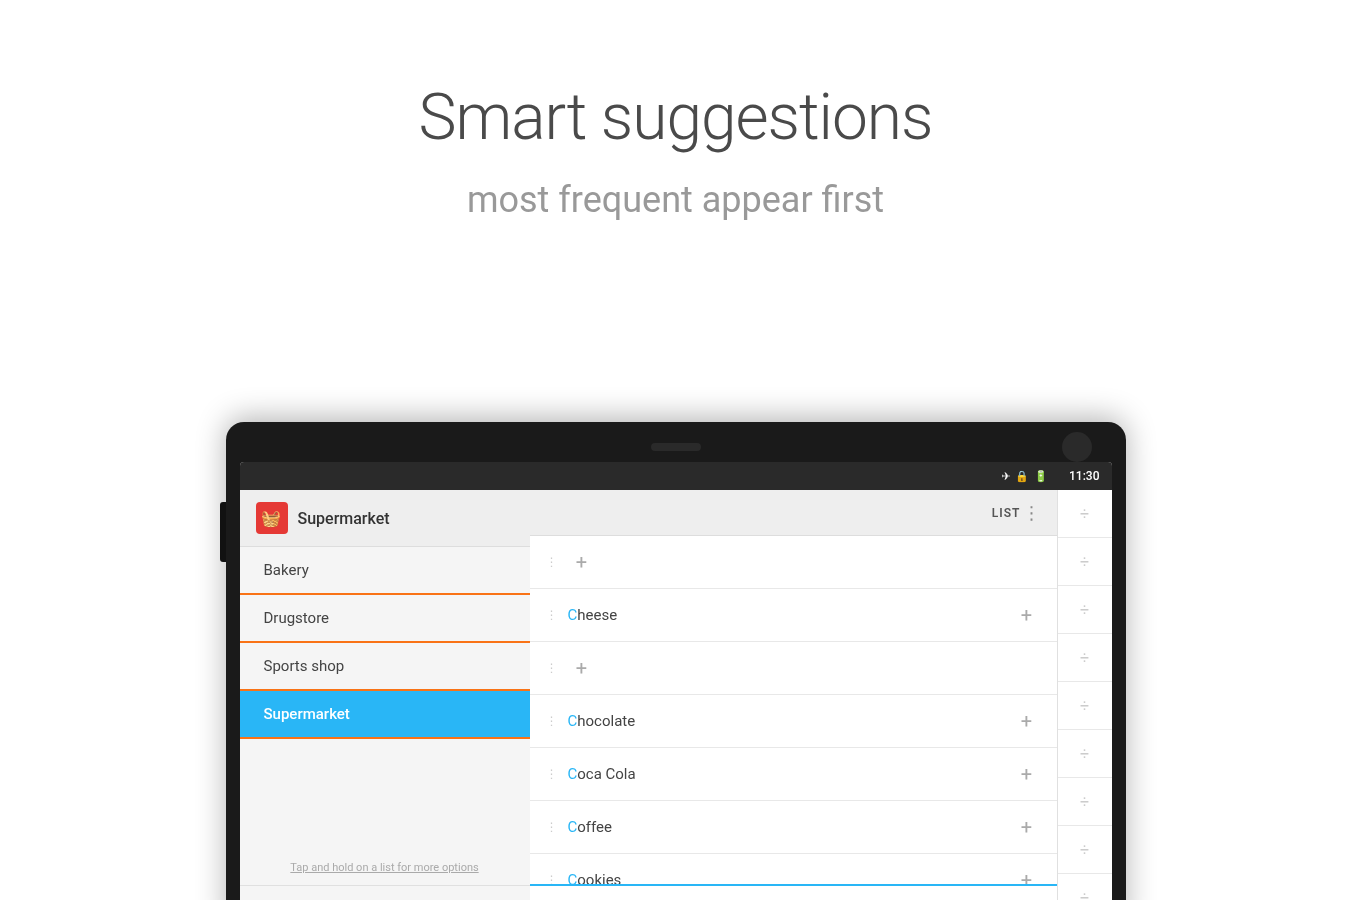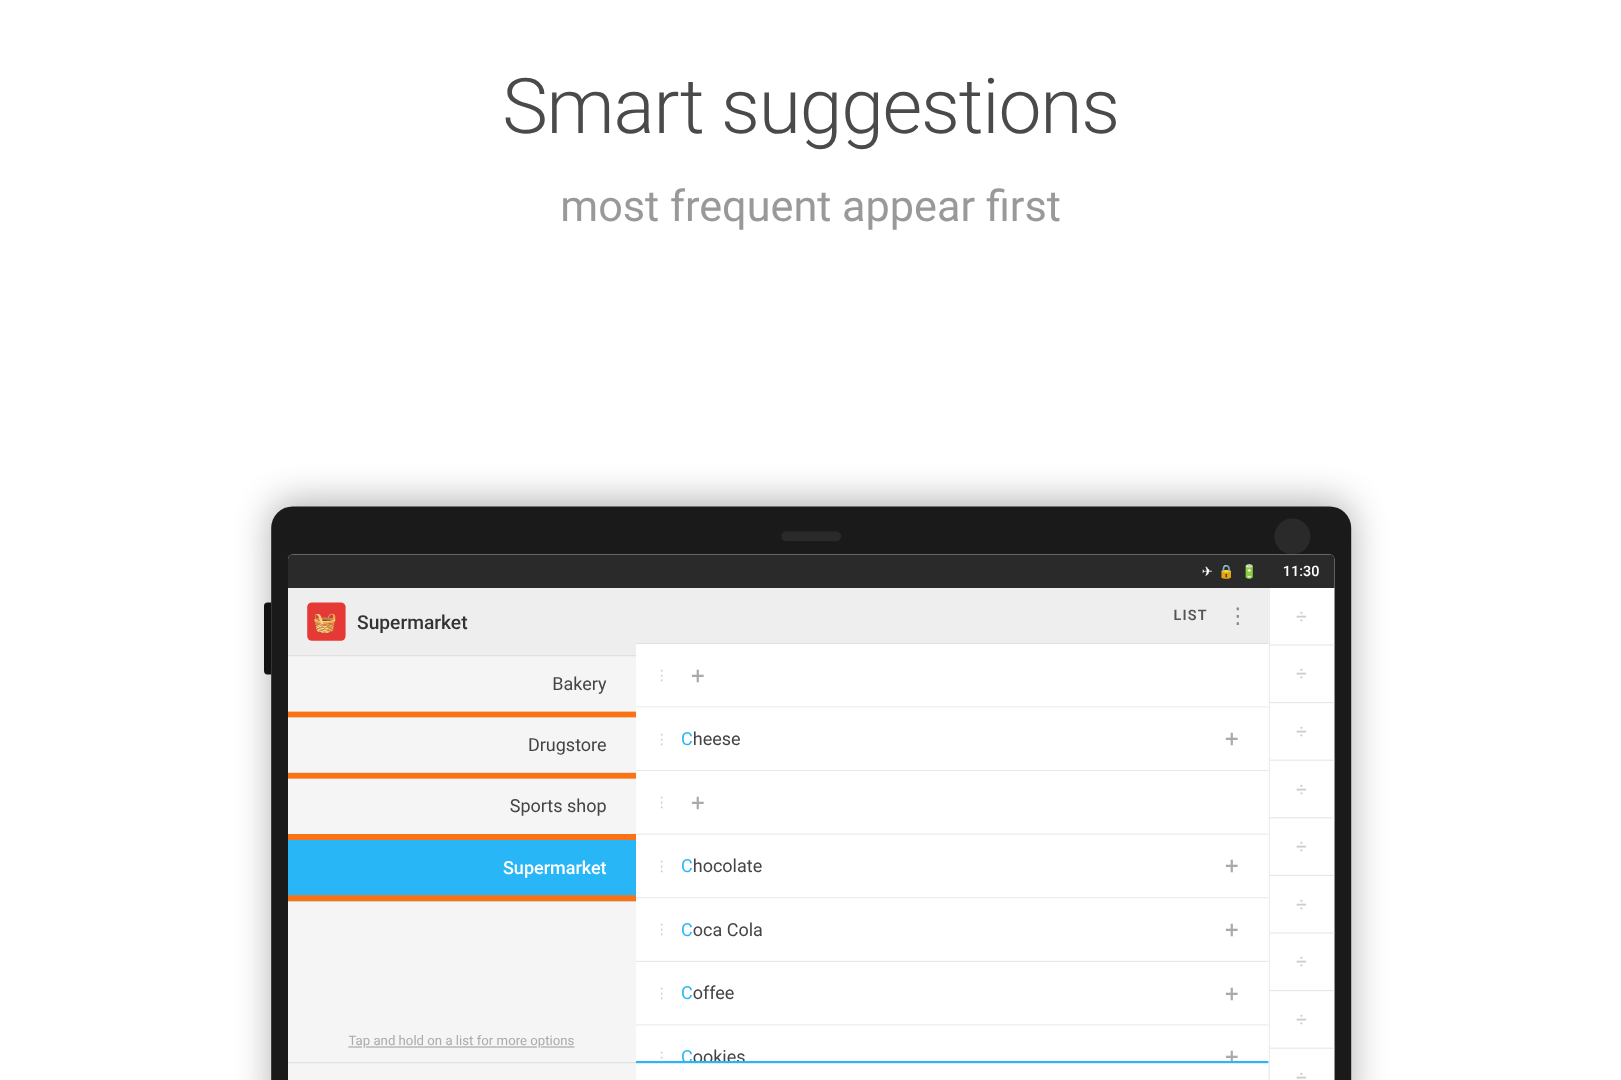--- a/index.html
+++ b/index.html
@@ -8,21 +8,21 @@
       height: 900px;
       background: #ffffff;
       font-family: 'Roboto', Arial, sans-serif;
       overflow: hidden;
       position: relative;
     }
 
     
     .page-header {
       text-align: center;
-      padding-top: 52px;
+      padding-top: 80px;
     }
     .main-title {
       font-size: 64px;
       font-weight: 300;
       color: #4a4a4a;
       letter-spacing: -1px;
       margin-bottom: 24px;
     }
     .sub-title {
       font-size: 36px;
@@ -151,24 +151,23 @@
       font-weight: 500;
     }
 
     .list-items {
       padding: 0;
     }
     .list-item {
       padding: 14px 24px;
       font-size: 15px;
       color: #444;
-      border-bottom: 5px solid #f97316;
+      border-bottom: 2px solid #f97316;
       cursor: pointer;
       background: #f5f5f5;
-      text-align: right;
     }
     .list-item.active {
       background: #29b6f6;
       color: white;
       font-weight: 500;
     }
 
     .sidebar-footer {
       position: absolute;
       bottom: 48px;
@@ -204,21 +203,21 @@
       flex-direction: column;
     }
 
     .suggestions-header {
       background: #eeeeee;
       padding: 12px 16px;
       display: flex;
       align-items: center;
       justify-content: flex-end;
       border-bottom: 1px solid #ddd;
-      gap: 16px;
+      gap: 2px;
     }
     .header-btn {
       font-size: 12px;
       color: #555;
       font-weight: 600;
       letter-spacing: 1px;
     }
     .header-more {
       color: #888;
       font-size: 18px;

